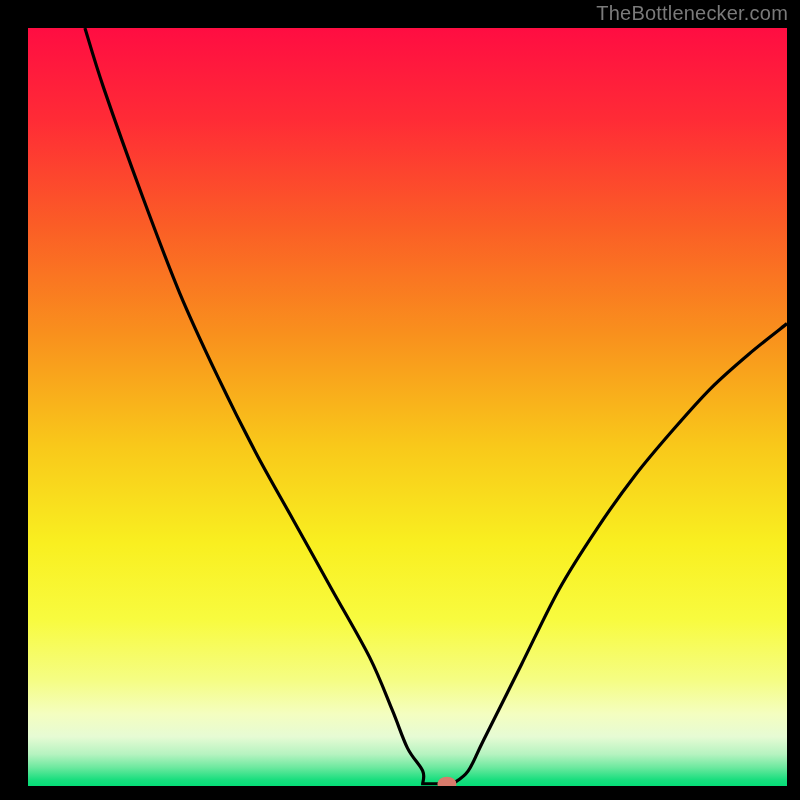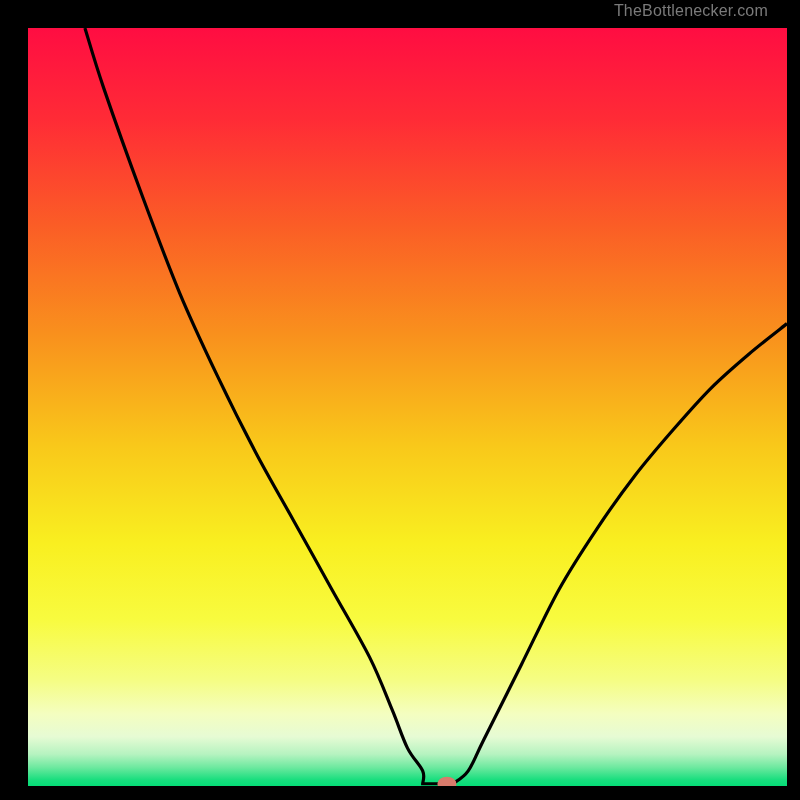--- a/index.html
+++ b/index.html
@@ -16,23 +16,23 @@
     width: 800px;
     height: 800px;
     background: #000;
   }
   svg {
     display: block;
   }
   .attribution {
     position: absolute;
     top: 2px;
-    right: 32px;
+    right: 12px;
     color: #7a7a7a;
-    font-size: 16px;
+    font-size: 20px;
     font-weight: 500;
     letter-spacing: 0.2px;
   }
 </style>
 </head>
 <body>
 
 <div class="wrap">
   <div class="attribution">TheBottlenecker.com</div>
   <svg id="svg" width="800" height="800" viewBox="0 0 800 800">

